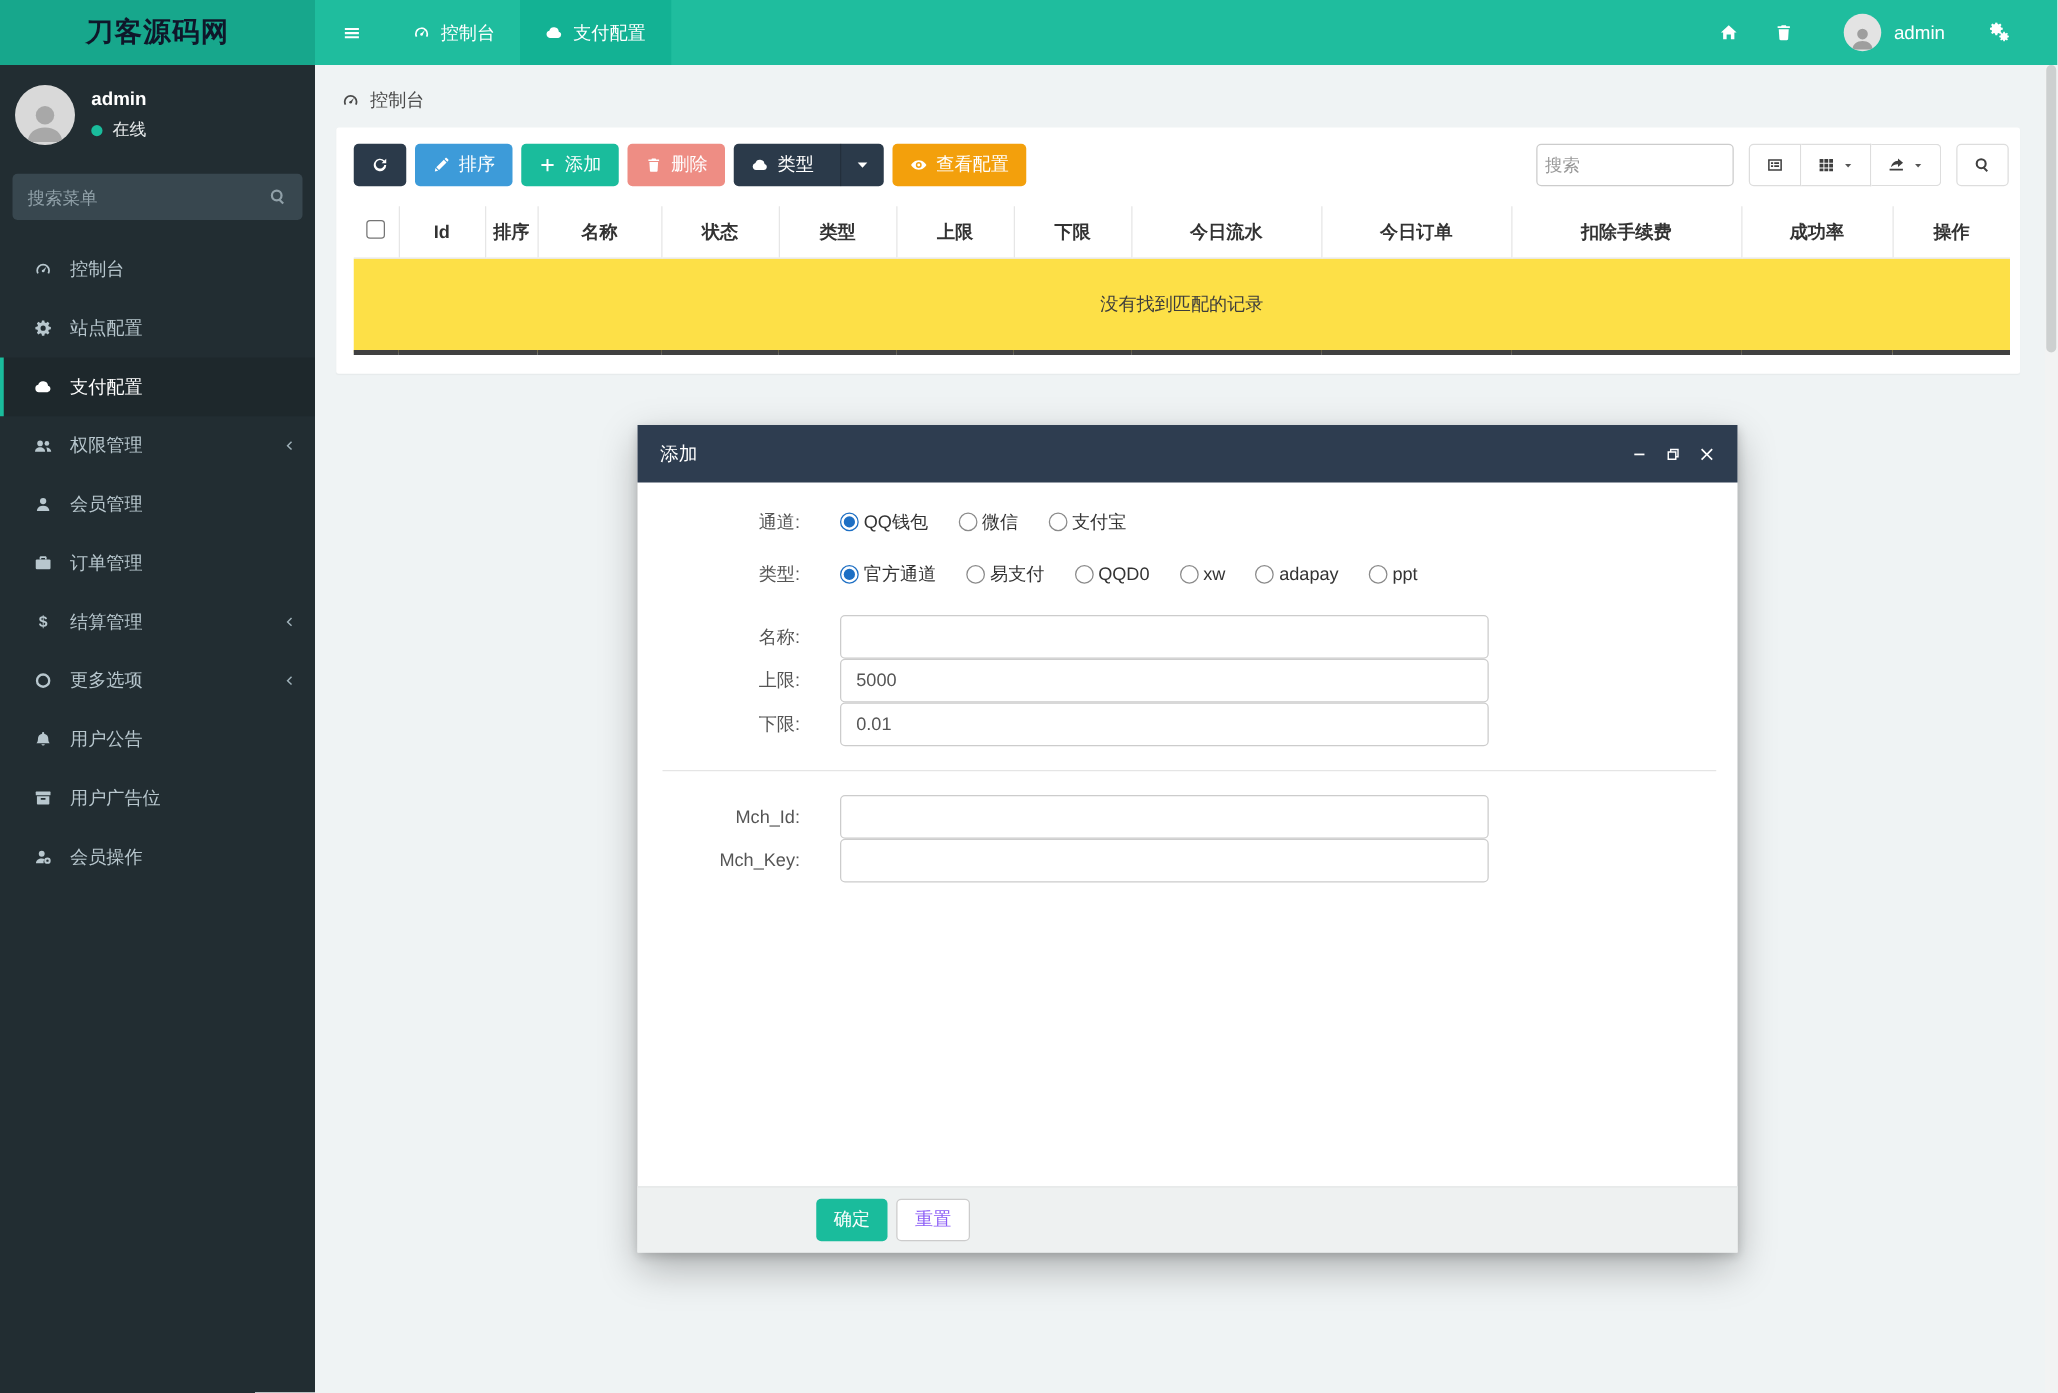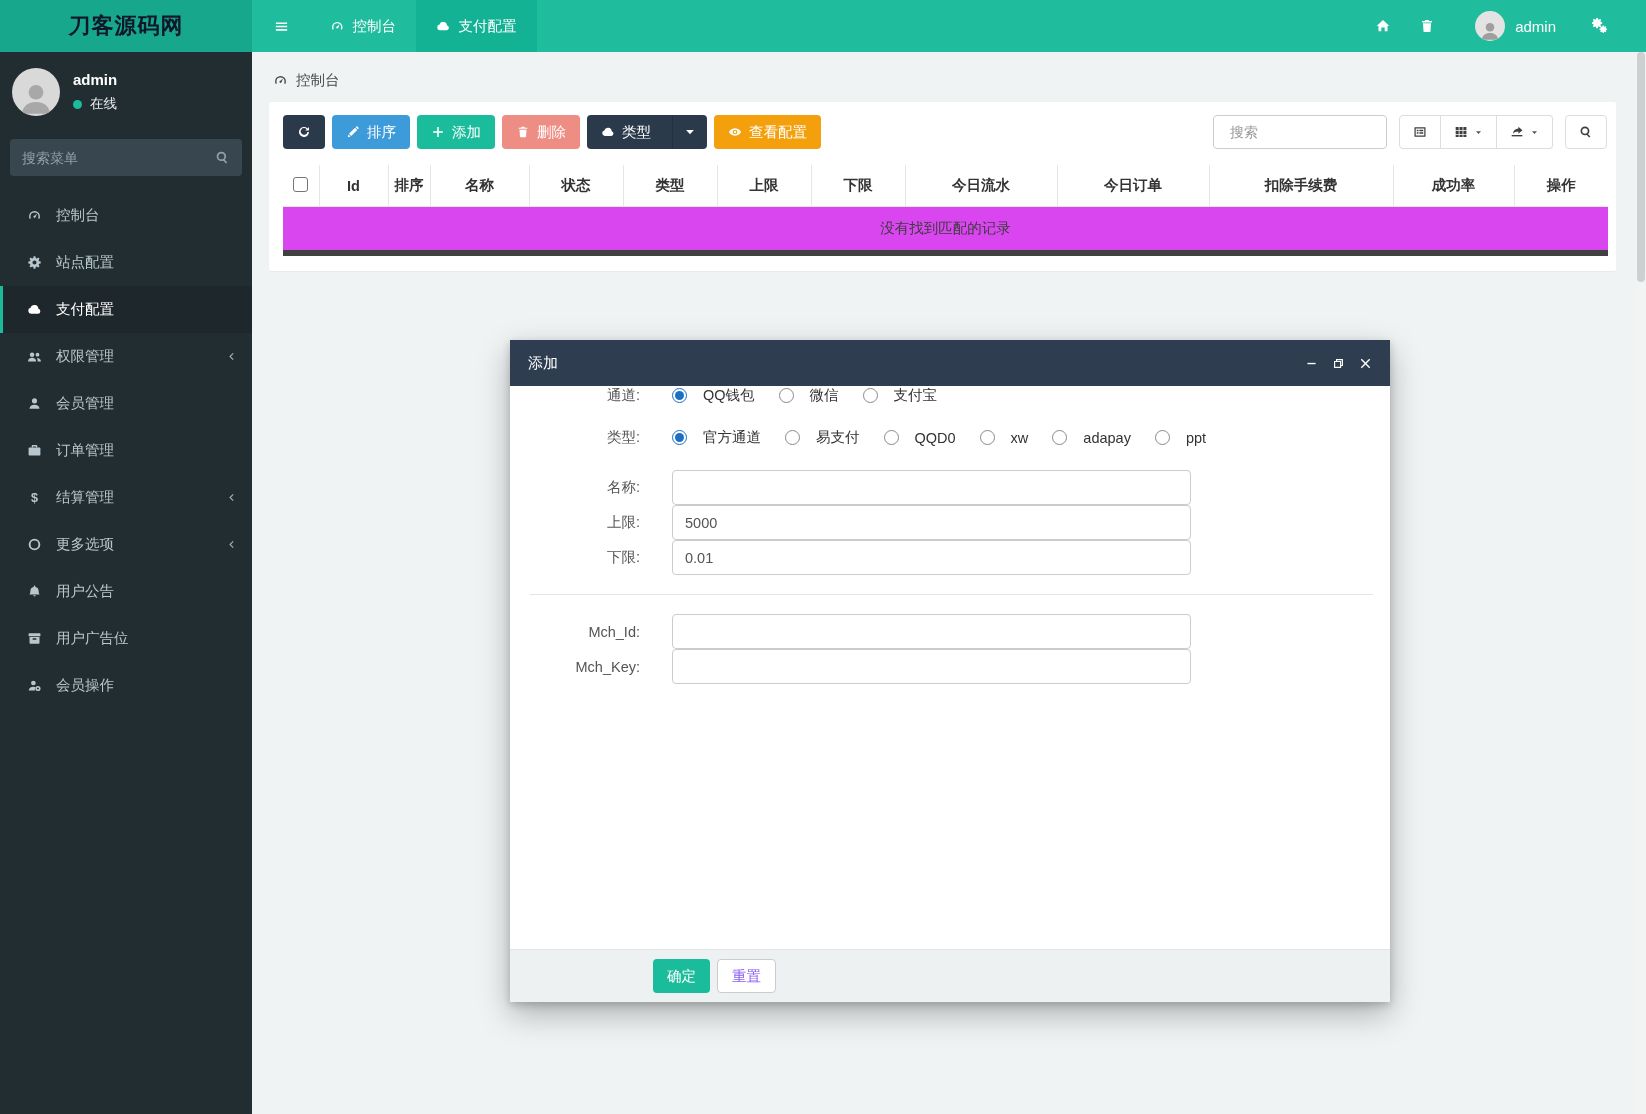--- a/index.html
+++ b/index.html
@@ -73,58 +73,58 @@
   .btn-blue   { background:var(--blue,#3d9bd9); }
   .btn-green  { background:var(--green,#1abc9c); }
   .btn-red    { background:var(--red,#ee8d84); }
   .btn-orange { background:var(--orange,#f3a00c); }
   .btn-icononly { padding:0 14px; }
   .btn-split { padding:0; }
   .btn-split .bs-main { display:flex; align-items:center; gap:7px; padding:0 14px; height:100%; }
   .bs-caret { display:flex; align-items:center; padding:0 10px; height:100%;
     border-left:1px solid rgba(0,0,0,.18); font-size:10px; }
   .tb-right { margin-left:auto; display:flex; align-items:center; }
-  .search-box { width:174px; height:34px; border:1px solid #ccc; border-radius:4px;
-    padding:0 16px; font-size:14px; font-family:inherit; color:#555; outline:none; }
+  .search-box { width:158px; height:34px; border:1px solid #ccc; border-radius:4px;
+    padding:0 6px; font-size:14px; font-family:inherit; color:#555; outline:none; }
   .search-box::placeholder { color:#999; }
   .btn-group { display:flex; margin-left:12px; }
   .gbtn { height:34px; background:#fff; border:1px solid #ddd; color:#3f3f3f;
     display:flex; align-items:center; gap:6px; padding:0 13px; cursor:pointer; font-size:14px; }
   .gbtn + .gbtn { border-left:none; }
   .btn-group .gbtn:first-child { border-radius:4px 0 0 4px; }
   .btn-group .gbtn:last-child { border-radius:0 4px 4px 0; }
   .gbtn .caret { font-size:9px; color:#555; }
   .gbtn-single { margin-left:12px; border-radius:4px !important; border:1px solid #ddd; }
 
   table.grid { width:100%; border-collapse:collapse; table-layout:fixed; margin-top:16px; }
   .grid th { font-weight:bold; color:#333; text-align:center; font-size:14.5px;
     padding:11px 4px; border-bottom:1px solid #e6e6e6; }
   .grid th + th { border-left:1px solid #e6e6e6; }
-  .grid td.empty { text-align:center; background:#d946ef; color:#3c3c3c;
-    padding:12px 4px; border-bottom:6px solid #404040; font-size:14.5px; }
+  .grid td.empty { text-align:center; background:#fde047; color:#3c3c3c;
+    padding:27px 4px; border-bottom:4px solid #404040; font-size:14.5px; }
   .chk { width:15px; height:15px; border:1.5px solid #757575; border-radius:3px;
     display:inline-block; background:#fff; cursor:pointer; }
 
   
   .modal { position:absolute; left:510px; top:340px; width:880px; height:662px;
     background:#fff; z-index:40; box-shadow:0 12px 30px rgba(0,0,0,.28), 0 3px 8px rgba(0,0,0,.18);
     display:flex; flex-direction:column; }
   .modal-header { height:46px; background:#2e3d50; color:#fff; display:flex;
     align-items:center; padding:0 18px; flex:none; }
   .modal-title { font-size:15px; }
   .win-ctrls { margin-left:auto; display:flex; align-items:center; gap:14px; }
   .win-btn { color:#fff; font-size:13px; cursor:pointer; display:flex; }
-  .modal-body { flex:1; overflow:hidden; }
+  .modal-body { flex:1; padding-top:22px; overflow:hidden; }
   .m-row { display:flex; align-items:center; margin-bottom:0; }
   .m-row.radio-row { margin-bottom:23px; }
   .m-label { width:130px; text-align:right; margin-right:32px; color:#555; flex:none; }
   .m-input { width:519px; height:35px; border:1px solid #ccc; border-radius:4px;
     padding:0 12px; font-size:14.5px; font-family:inherit; color:#555; outline:none; }
   .radio-opts { display:flex; align-items:center; gap:24px; }
-  .radio-opt { display:flex; align-items:center; gap:16px; cursor:pointer; color:#333; }
+  .radio-opt { display:flex; align-items:center; gap:4px; cursor:pointer; color:#333; }
   .radio { width:15px; height:15px; border-radius:50%; border:1.5px solid #8a8a8a;
     background:#fff; position:relative; flex:none; }
   .radio.checked { border-color:var(--radio-blue,#1d6fc4); }
   .radio.checked::after { content:""; position:absolute; inset:2px; border-radius:50%;
     background:var(--radio-blue,#1d6fc4); }
   .m-divider { border:none; border-top:1px solid #e5e5e5; margin:19px 17px 19px 20px; }
   .modal-footer { flex:none; height:53px; background:#eef1f1; border-top:1px solid #e3e6e6;
     display:flex; align-items:center; gap:7px; padding-left:143px; }
   .btn-reset { background:#fff; border:1px solid #ccc; color:#8b5cf6; }
 

